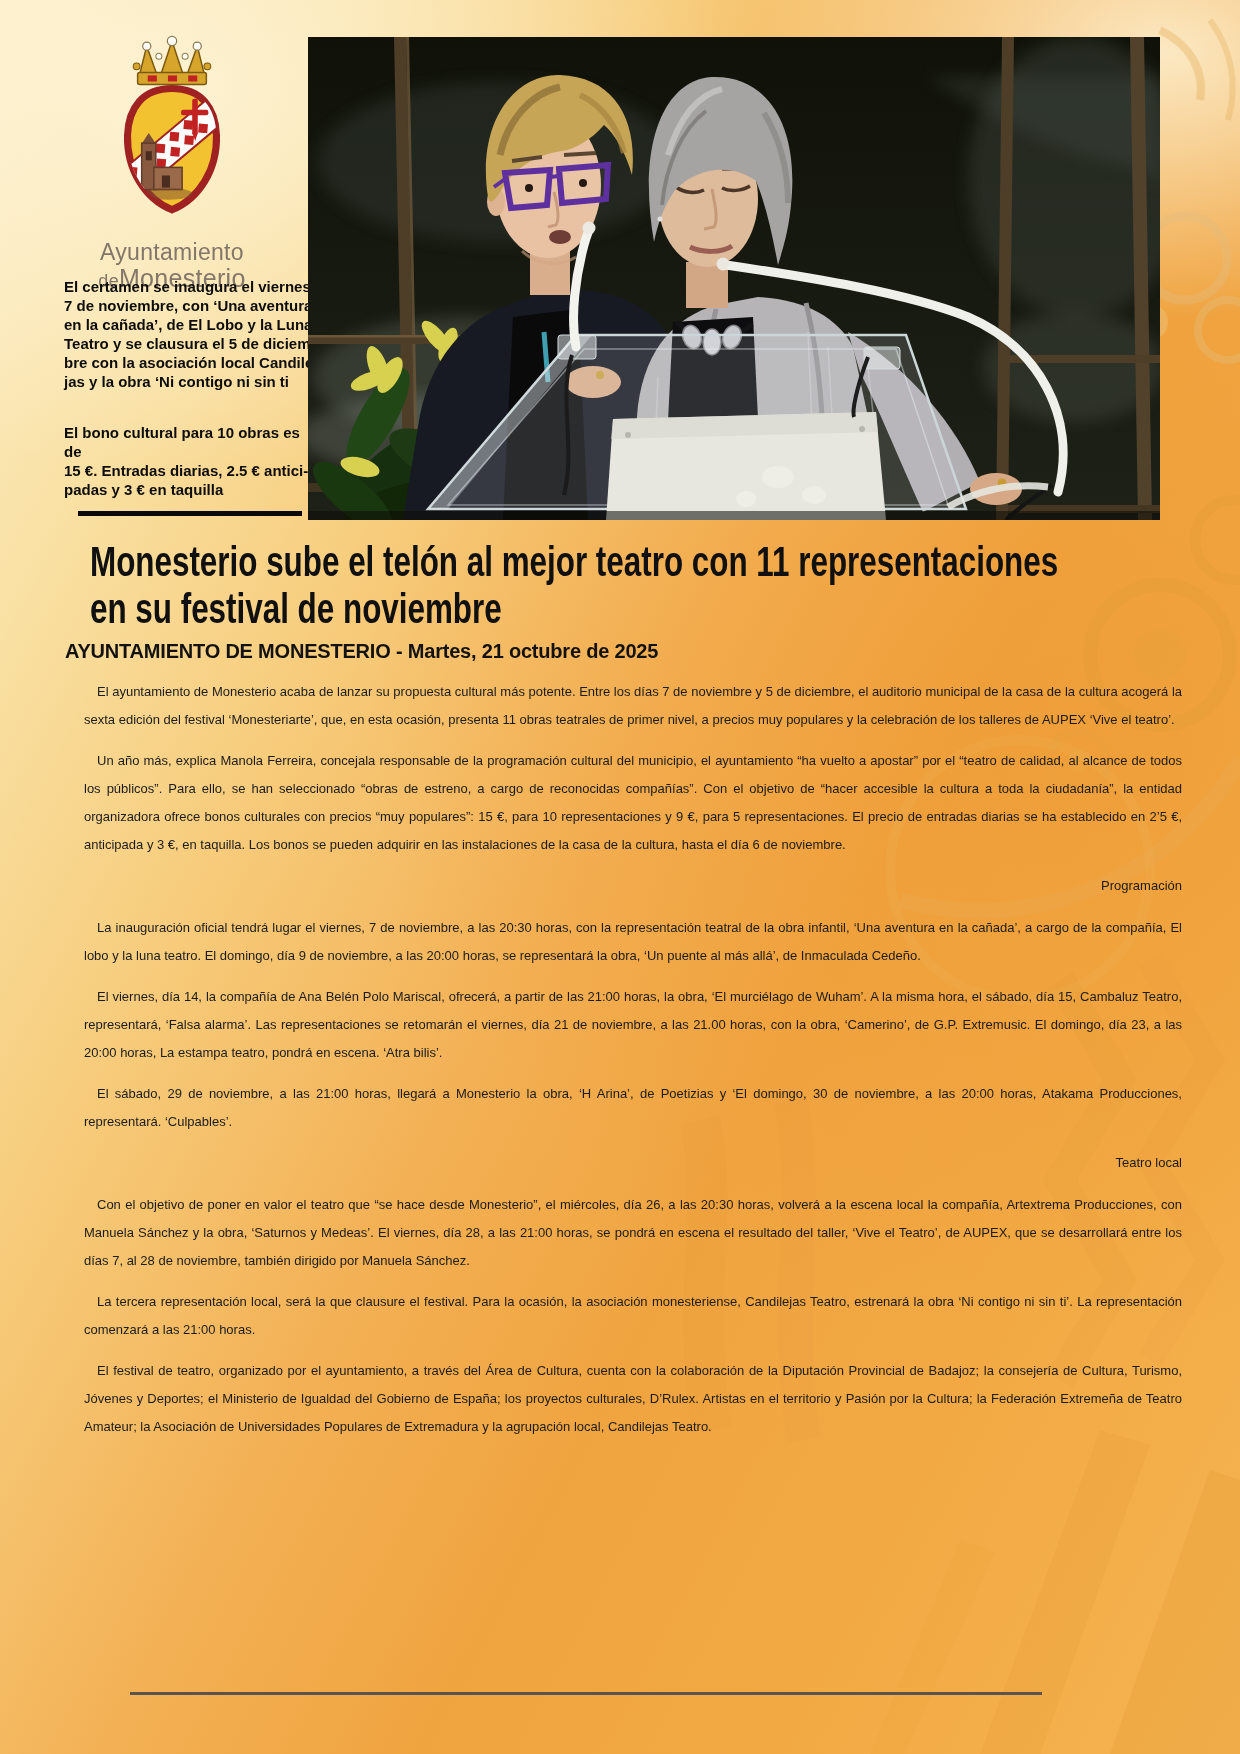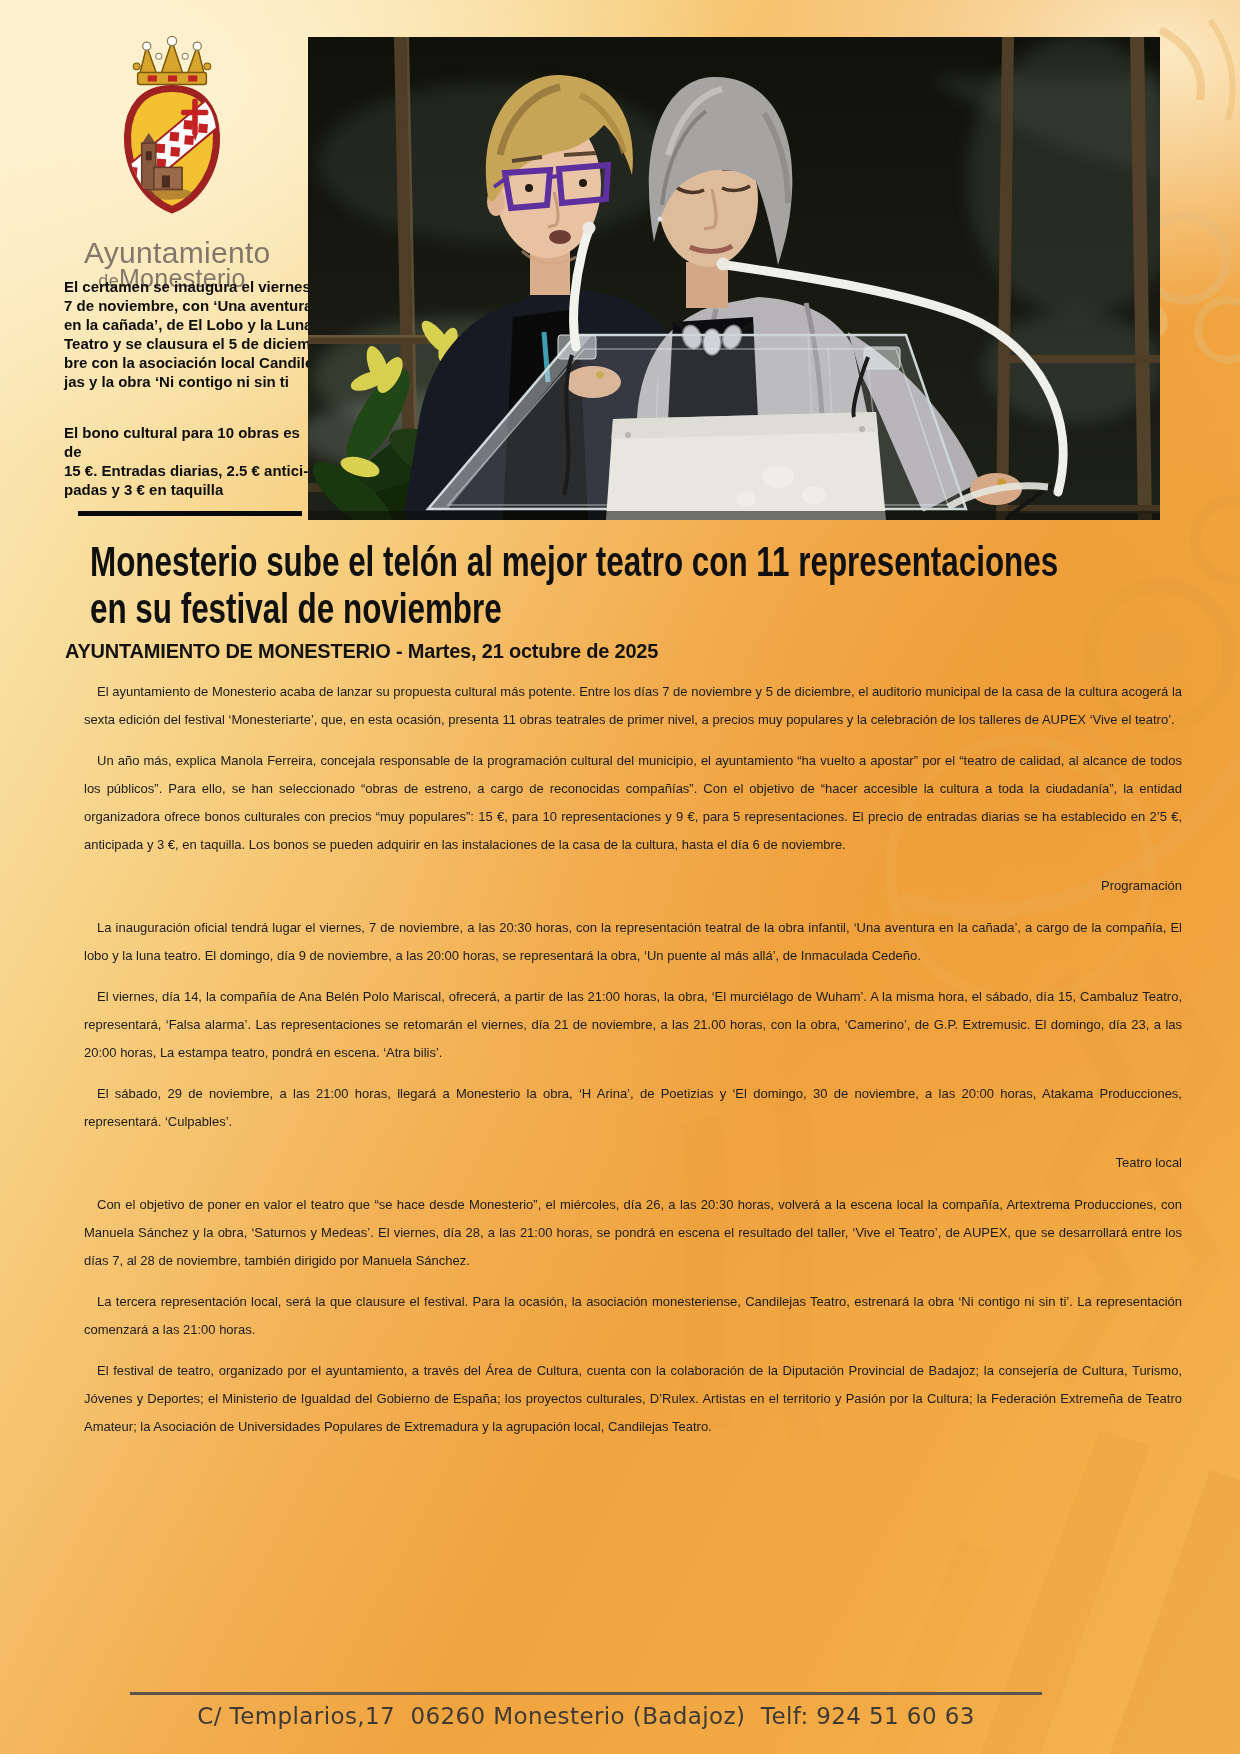--- a/index.html
+++ b/index.html
@@ -9,21 +9,21 @@
     background:
       radial-gradient(900px 620px at 14% 5%, rgba(253,242,210,.96), rgba(253,242,210,0) 62%),
       radial-gradient(700px 460px at 94% 3%, rgba(252,238,205,.92), rgba(252,238,205,0) 58%),
       radial-gradient(1100px 900px at 88% 42%, rgba(238,152,49,.5), rgba(238,152,49,0) 66%),
       linear-gradient(118deg, #fdf0cd 0%, #f9e0a2 16%, #f7cd7d 30%, #f3b054 48%, #f0a440 62%, #f2a944 78%, #f5b450 100%);
   }
   .bg-decor{position:absolute; inset:0; width:1240px; height:1754px;}
   .logo-block{position:absolute; left:84px; top:34px; width:176px; text-align:center;}
   .crest{display:block; margin:0 auto;}
   .logo-text{margin-top:4px; color:#83766a; font-weight:400; letter-spacing:.3px;}
-  .logo-line1{font-size:30px; line-height:25px;margin-top:14px;}
+  .logo-line1{font-size:23px; line-height:25px;margin-top:14px;}
   .logo-line2{font-size:25px; line-height:27px;}
   .logo-de{font-size:18px;}
   .sidebar{position:absolute; left:64px; top:258px; width:256px;
     font-weight:bold; font-size:15px; line-height:19px; color:#0d0d0d; white-space:pre-line;}
   .sidebar p{margin:0 0 13px 0;}
   .photo{position:absolute; left:308px; top:37px; width:852px; height:483px; display:block;}
   .rule{position:absolute; left:78px; top:511px; width:224px; height:5px; background:#0a0a0a;}
   .headline{position:absolute; left:74px; top:522px; width:1120px; margin:16px;
     color:#101010; font-weight:bold;}
   .headline-line{white-space:nowrap; transform:scaleX(.73); transform-origin:0 50%;
@@ -299,15 +299,14 @@
     <p>La inauguración oficial tendrá lugar el viernes, 7 de noviembre, a las 20:30 horas, con la representación teatral de la obra infantil, ‘Una aventura en la cañada’, a cargo de la compañía, El lobo y la luna teatro. El domingo, día 9 de noviembre, a las 20:00 horas, se representará la obra, ‘Un puente al más allá’, de Inmaculada Cedeño.</p>
     <p>El viernes, día 14, la compañía de Ana Belén Polo Mariscal, ofrecerá, a partir de las 21:00 horas, la obra, ‘El murciélago de Wuham’. A la misma hora, el sábado, día 15, Cambaluz Teatro, representará, ‘Falsa alarma’. Las representaciones se retomarán el viernes, día 21 de noviembre, a las 21.00 horas, con la obra, ‘Camerino’, de G.P. Extremusic. El domingo, día 23, a las 20:00 horas, La estampa teatro, pondrá en escena. ‘Atra bilis’.</p>
     <p>El sábado, 29 de noviembre, a las 21:00 horas, llegará a Monesterio la obra, ‘H Arina’, de Poetizias y ‘El domingo, 30 de noviembre, a las 20:00 horas, Atakama Producciones, representará. ‘Culpables’.</p>
     <p class="subhead">Teatro local</p>
     <p>Con el objetivo de poner en valor el teatro que “se hace desde Monesterio”, el miércoles, día 26, a las 20:30 horas, volverá a la escena local la compañía, Artextrema Producciones, con Manuela Sánchez y la obra, ‘Saturnos y Medeas’. El viernes, día 28, a las 21:00 horas, se pondrá en escena el resultado del taller, ‘Vive el Teatro’, de AUPEX, que se desarrollará entre los días 7, al 28 de noviembre, también dirigido por Manuela Sánchez.</p>
     <p>La tercera representación local, será la que clausure el festival. Para la ocasión, la asociación monesteriense, Candilejas Teatro, estrenará la obra ‘Ni contigo ni sin ti’. La representación comenzará a las 21:00 horas.</p>
     <p>El festival de teatro, organizado por el ayuntamiento, a través del Área de Cultura, cuenta con la colaboración de la Diputación Provincial de Badajoz; la consejería de Cultura, Turismo, Jóvenes y Deportes; el Ministerio de Igualdad del Gobierno de España; los proyectos culturales, D’Rulex. Artistas en el territorio y Pasión por la Cultura; la Federación Extremeña de Teatro Amateur; la Asociación de Universidades Populares de Extremadura y la agrupación local, Candilejas Teatro.</p>
   </section>
 
   <div class="footer-rule"></div>
-  <div class="footer-text">C/ Templarios,17  06260 Monesterio (Badajoz)  Telf: 924 51 60 63</div>
 
 </div>
 
 </body></html>

